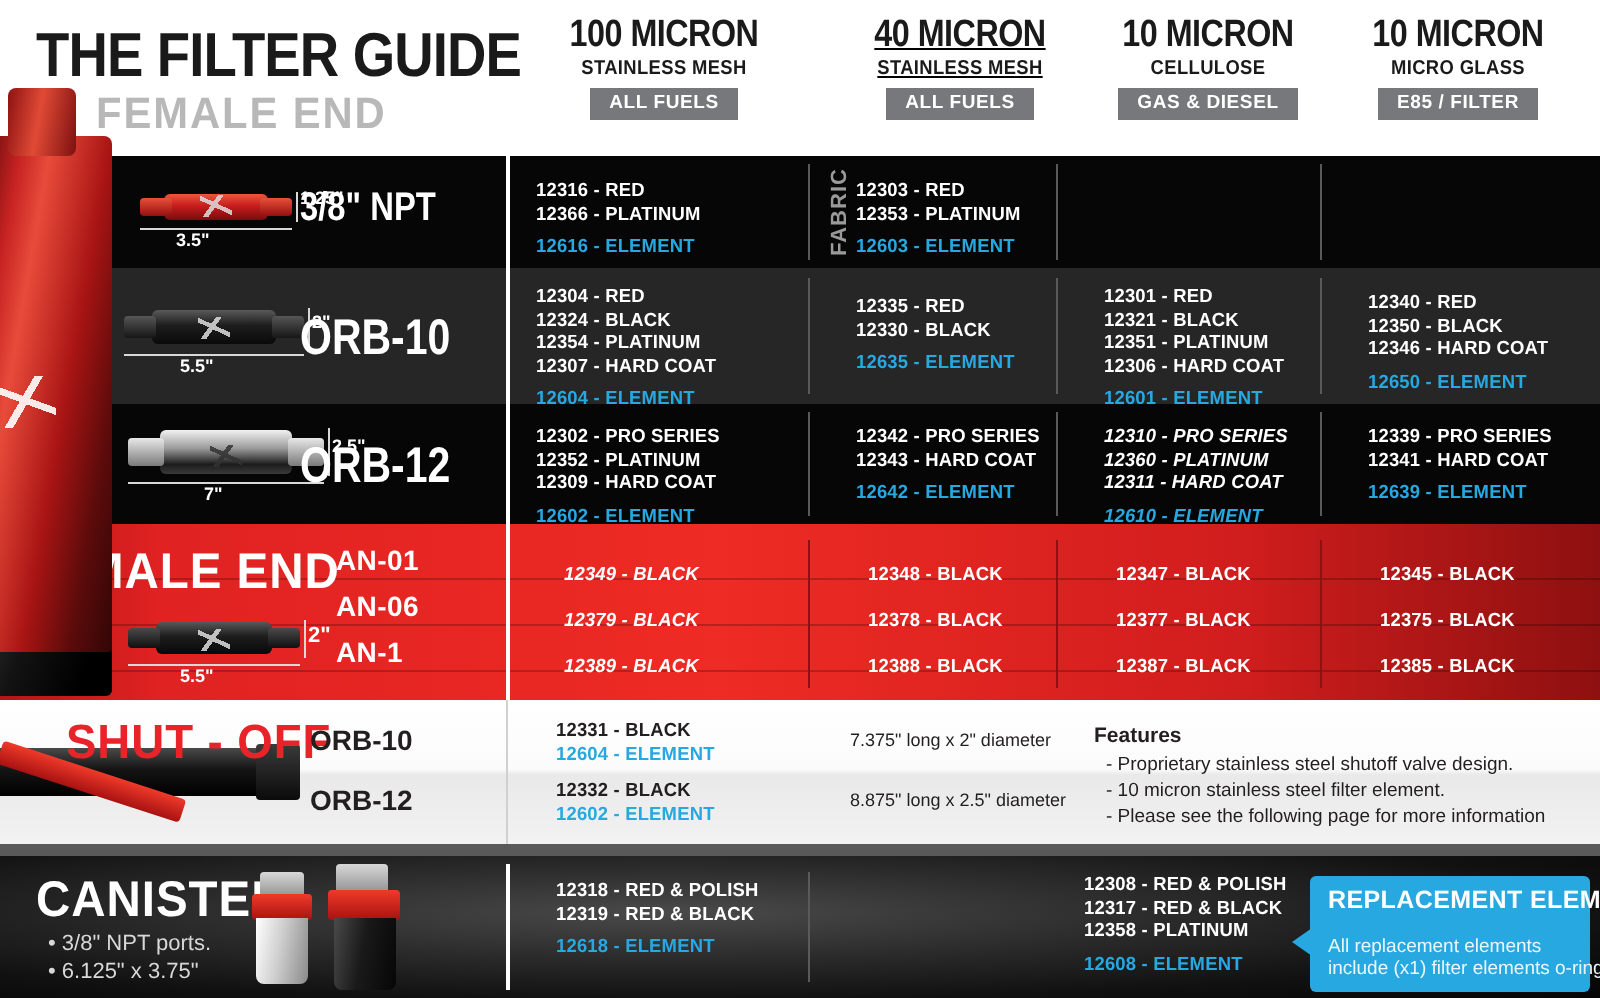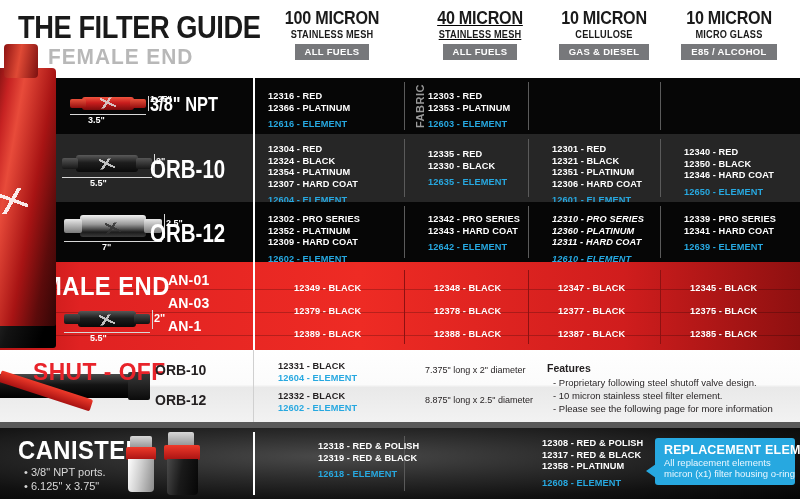--- a/index.html
+++ b/index.html
@@ -154,21 +154,21 @@
   .canbullet { position:absolute; font-size:11px; color:#d8d8d8; white-space:nowrap; }
 
   .callout {
     position:absolute; background:#27a8e0; border-radius:3px; padding:5px 8px 6px 9px;
   }
   .callout .ct {
     font-weight:bold; font-size:12.5px; color:#ffffff; letter-spacing:0.2px;
     white-space:nowrap; line-height:14px;
   }
   .callout .cb {
-    font-size:9.5px; color:#eaf7ff; line-height:11px; white-space:nowrap; margin-top:0;
+    font-size:9.5px; color:#eaf7ff; line-height:11px; white-space:nowrap; margin-top:11px;
   }
   .callout:after{
     content:""; position:absolute; left:-9px; top:26px;
     border-top:7px solid transparent; border-bottom:7px solid transparent;
     border-right:10px solid #27a8e0;
   }
 
   .canfilt { position:absolute; }
   .canfilt .cap {
     position:absolute; left:4px; top:0; width:22px; height:13px;
@@ -202,21 +202,21 @@
       <div class="fuel">ALL FUELS</div>
     </div>
     <div class="colhead" style="left:530px; width:148px;">
       <div class="micron">10 MICRON</div>
       <div class="media">CELLULOSE</div>
       <div class="fuel">GAS &amp; DIESEL</div>
     </div>
     <div class="colhead" style="left:655px; width:148px;">
       <div class="micron">10 MICRON</div>
       <div class="media">MICRO GLASS</div>
-      <div class="fuel">E85 / ALCOHOL</div>
+      <div class="fuel">E85 / FILTER</div>
     </div>
   </div>
 
   <div class="band" style="top:78px; height:56px; background:#060606;">
     <div class="filt" style="left:62px; top:14px; width:96px; height:22px;">
       <div class="body" style="left:20px; top:5px; width:52px; height:13px; background:linear-gradient(180deg,#f0553f,#c81d1d 45%,#7a0c0c);"></div>
       <div class="endL" style="left:8px; top:7px; width:16px; height:9px; background:linear-gradient(180deg,#e8503a,#960f0f);"></div>
       <div class="endR" style="left:68px; top:7px; width:16px; height:9px; background:linear-gradient(180deg,#e8503a,#960f0f);"></div>
       <div class="mark" style="left:46px;"></div>
       <div class="dimline" style="left:8px; top:22px; width:76px; height:1px;"></div>
@@ -363,29 +363,29 @@
       <div class="endL" style="left:4px; top:8px; width:16px; height:10px; background:linear-gradient(180deg,#4a4a4a,#101010);"></div>
       <div class="endR" style="left:74px; top:8px; width:16px; height:10px; background:linear-gradient(180deg,#4a4a4a,#101010);"></div>
       <div class="mark" style="left:47px;"></div>
       <div class="dimline" style="left:4px; top:26px; width:86px; height:1px;"></div>
       <div class="dimtxt" style="left:30px; top:27px;">5.5"</div>
       <div class="dimline" style="left:92px; top:4px; width:1px; height:19px;"></div>
       <div class="dimtxt" style="left:94px; top:6px; font-size:11px;">2"</div>
     </div>
 
     <div class="anlabel" style="left:168px; top:10px;">AN-01</div>
-    <div class="anlabel" style="left:168px; top:33px;">AN-03</div>
+    <div class="anlabel" style="left:168px; top:33px;">AN-06</div>
     <div class="anlabel" style="left:168px; top:56px;">AN-1</div>
 
     <div class="vdiv" style="left:253px; top:0; height:88px; background:#ffffff; width:2px;"></div>
     <div class="vdiv" style="left:404px; top:8px; height:74px; background:#8e1111;"></div>
     <div class="vdiv" style="left:528px; top:8px; height:74px; background:#8e1111;"></div>
     <div class="vdiv" style="left:660px; top:8px; height:74px; background:#8e1111;"></div>
 
-    <div class="cell" style="left:294px; top:14px;">
+    <div class="cell" style="left:282px; top:14px;font-style:italic;">
       <div class="pn red" style="line-height:23px;">12349 - BLACK</div>
       <div class="pn red" style="line-height:23px;">12379 - BLACK</div>
       <div class="pn red" style="line-height:23px;">12389 - BLACK</div>
       <div class="pn el" style="line-height:23px;">12604 - ELEMENT</div>
     </div>
     <div class="cell" style="left:434px; top:14px;">
       <div class="pn red" style="line-height:23px;">12348 - BLACK</div>
       <div class="pn red" style="line-height:23px;">12378 - BLACK</div>
       <div class="pn red" style="line-height:23px;">12388 - BLACK</div>
       <div class="pn el" style="line-height:23px;">12635 - ELEMENT</div>
@@ -426,21 +426,21 @@
     </div>
     <div class="cell" style="left:278px; top:40px;">
       <div class="pn dark">12332 - BLACK</div>
       <div class="pn el">12602 - ELEMENT</div>
     </div>
 
     <div class="dimnote" style="left:425px; top:15px;">7.375" long x 2" diameter</div>
     <div class="dimnote" style="left:425px; top:45px;">8.875" long x 2.5" diameter</div>
 
     <div class="feattitle" style="left:547px; top:12px;">Features</div>
-    <div class="featline" style="left:553px; top:27px;">- Proprietary following steel shutoff valve design.</div>
+    <div class="featline" style="left:553px; top:27px;">- Proprietary stainless steel shutoff valve design.</div>
     <div class="featline" style="left:553px; top:40px;">- 10 micron stainless steel filter element.</div>
     <div class="featline" style="left:553px; top:53px;">- Please see the following page for more information</div>
   </div>
 
   <div style="position:absolute; left:0; top:422px; width:800px; height:6px; background:#595959;"></div>
 
   <div class="band canband" style="top:428px; height:71px;">
     <div class="cantitle" style="left:18px; top:8px;">CANISTER</div>
     <div class="canbullet" style="left:24px; top:38px;">• 3/8" NPT ports.</div>
     <div class="canbullet" style="left:24px; top:52px;">• 6.125" x 3.75"</div>
@@ -452,39 +452,39 @@
     </div>
     <div class="canfilt" style="left:164px; top:4px; width:36px; height:62px;">
       <div class="cap" style="width:26px; height:15px;"></div>
       <div class="ring" style="top:13px; width:36px; height:15px;"></div>
       <div class="can" style="left:3px; top:27px; width:31px; height:36px; background:linear-gradient(100deg,#4a4a4a,#1a1a1a 45%,#060606);"></div>
     </div>
 
     <div class="vdiv" style="left:253px; top:4px; height:63px; background:#ffffff; width:2px;"></div>
     <div class="vdiv" style="left:404px; top:8px; height:55px;"></div>
 
-    <div class="cell" style="left:278px; top:12px;margin-left:40px;">
+    <div class="cell" style="left:278px; top:12px;">
       <div class="pn">12318 - RED &amp; POLISH</div>
       <div class="pn">12319 - RED &amp; BLACK</div>
       <div class="gap"></div>
       <div class="pn el">12618 - ELEMENT</div>
     </div>
 
     <div class="cell" style="left:542px; top:9px;">
       <div class="pn">12308 - RED &amp; POLISH</div>
       <div class="pn">12317 - RED &amp; BLACK</div>
       <div class="pn">12358 - PLATINUM</div>
       <div class="gap"></div>
       <div class="pn el">12608 - ELEMENT</div>
     </div>
 
     <div class="callout" style="left:655px; top:10px; width:140px;">
       <div class="ct">REPLACEMENT ELEMENTS</div>
       <div class="cb">All replacement elements</div>
-      <div class="cb" style="margin-top:0;">micron (x1) filter housing o-ring</div>
+      <div class="cb" style="margin-top:0;">include (x1) filter elements o-ring</div>
     </div>
   </div>
 
   <div class="bottle">
     <div class="logo"></div>
   </div>
 
 </div>
 
 </body></html>

